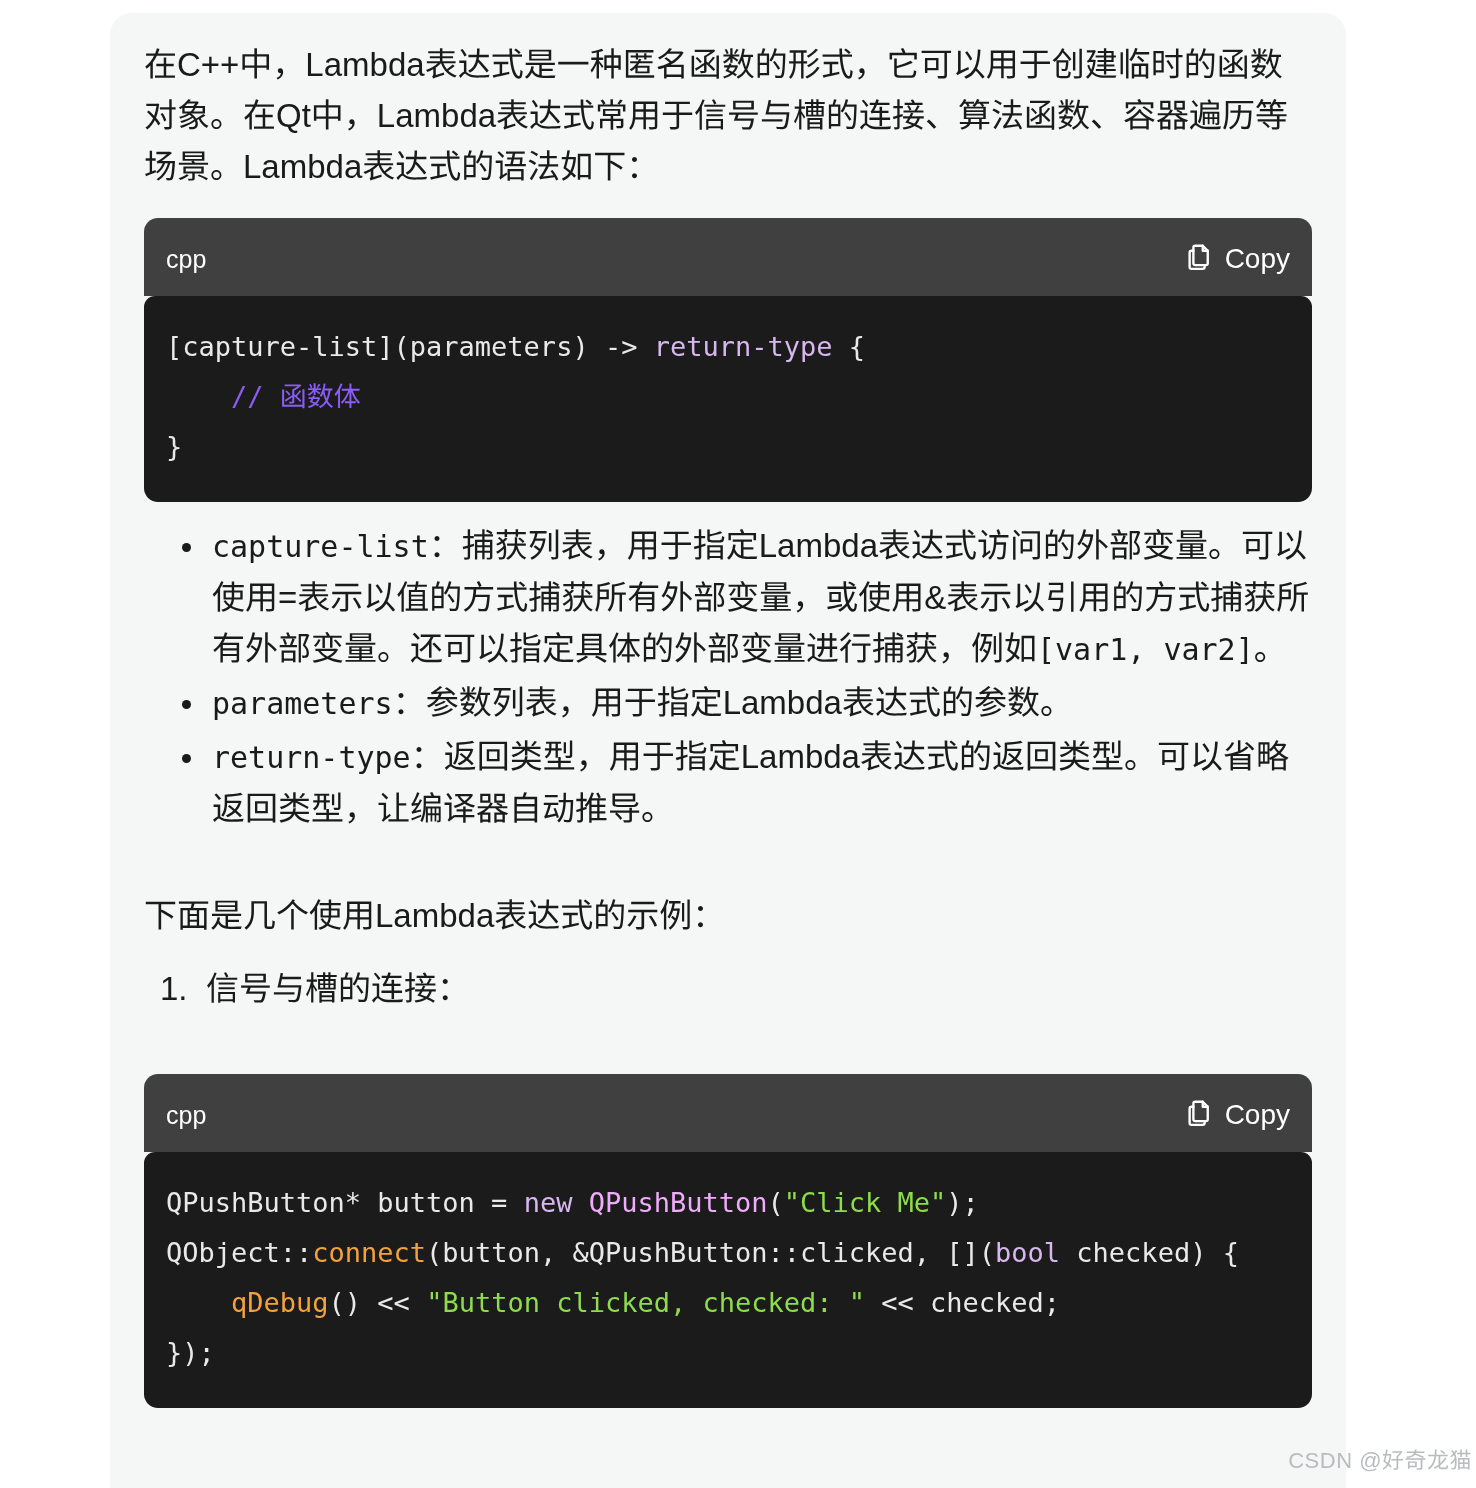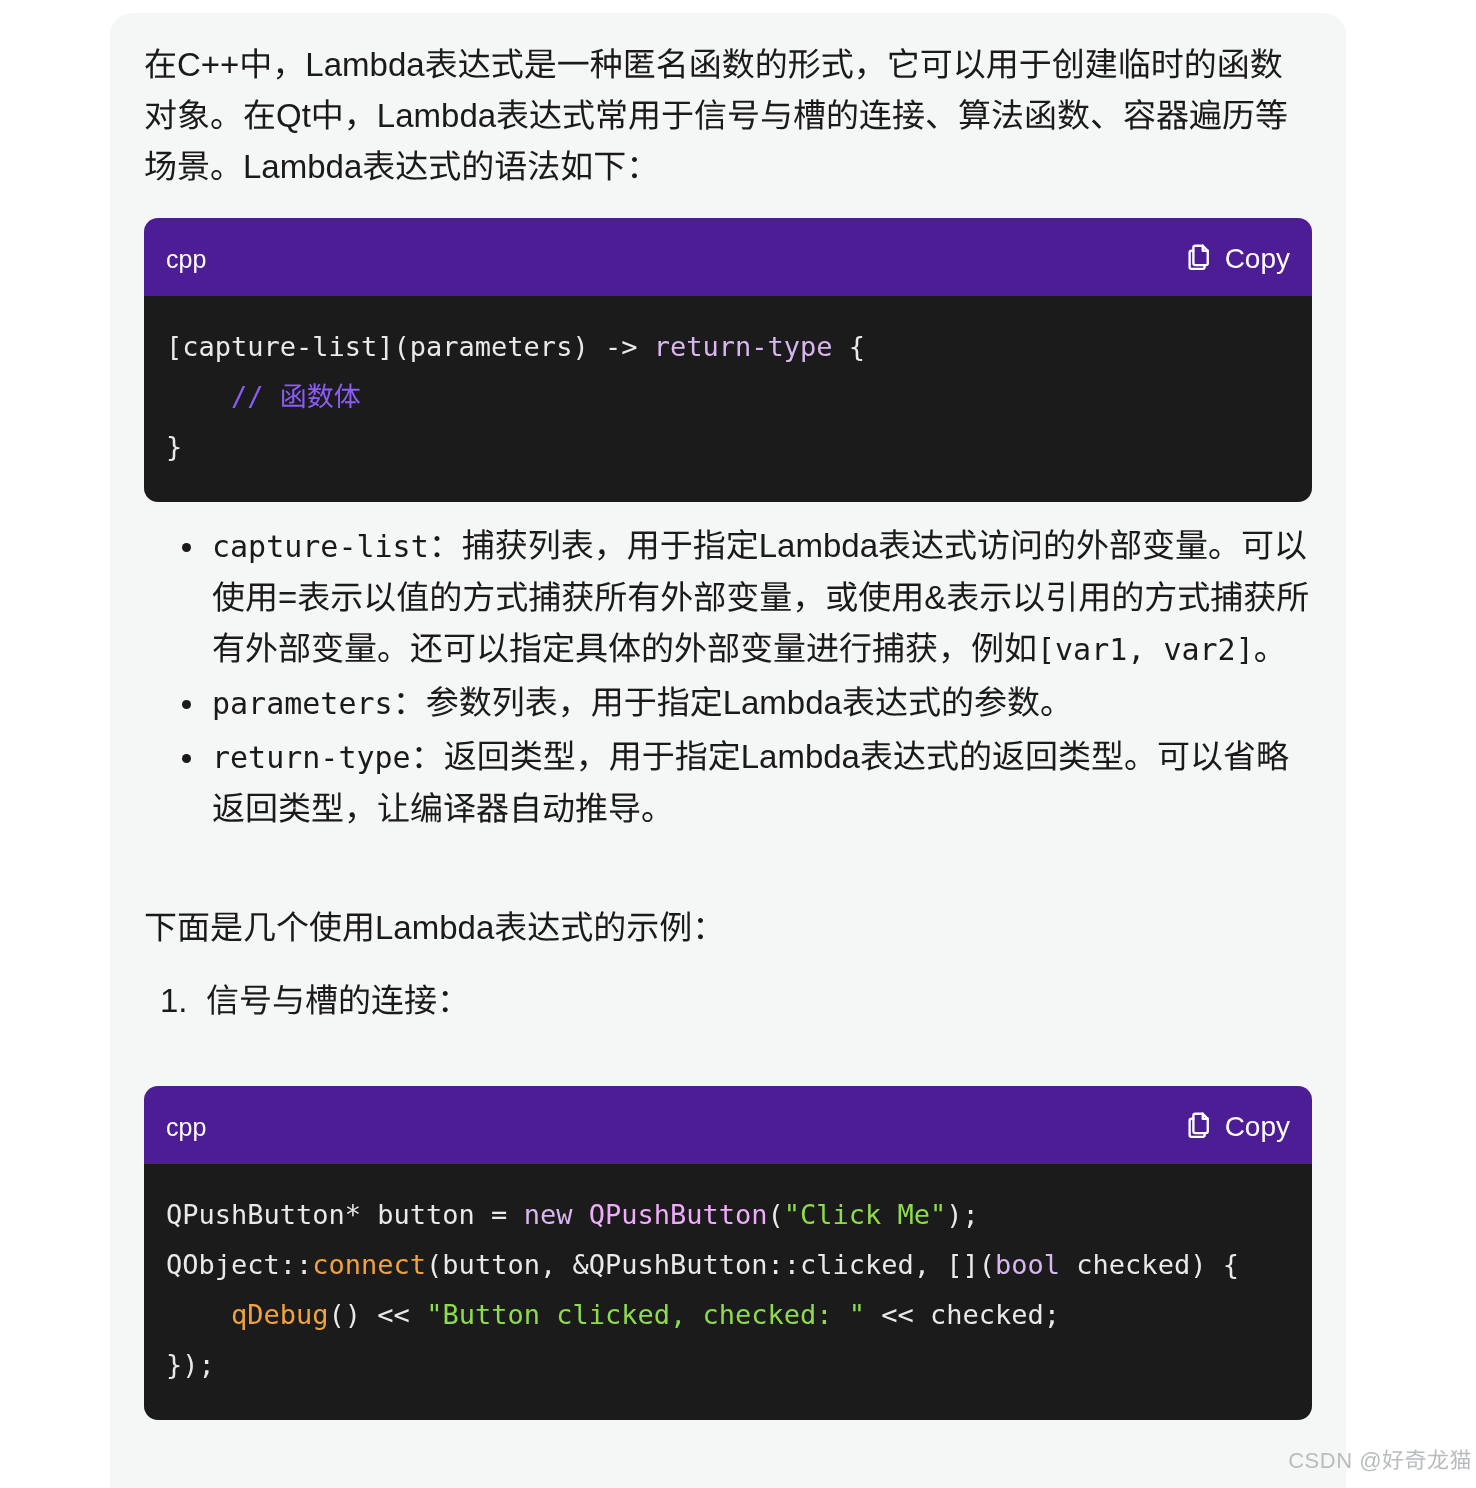--- a/index.html
+++ b/index.html
@@ -41,21 +41,21 @@
   .para.tight { margin-bottom: 0; }
 
   
   .code-block {
     margin: 26px 0 0 0;
     border-radius: 14px;
     overflow: hidden;
     width: 1168px;
   }
   .code-head {
-    background: #4c1d95;
+    background: #404040;
     height: 78px;
     display: flex;
     align-items: center;
     justify-content: space-between;
     padding: 4px 22px 0 22px;
     box-sizing: border-box;
   }
   .code-lang {
     color: #ffffff;
     font-family: "Liberation Sans", "DejaVu Sans", sans-serif;
@@ -77,34 +77,35 @@
 
   .code-body {
     background: #1b1b1b;
     padding: 26px 22px 30px 22px;
     font-family: "DejaVu Sans Mono", "Liberation Mono", monospace;
     font-size: 27px;
     line-height: 50px;
     color: #e9e9e9;
     white-space: pre;
     box-sizing: border-box;
+    border-radius: 11px;
   }
   .code-body .ln { display: block; }
 
   .tok-plain  { color: #e9e9e9; }
   .tok-type   { color: #d8b6ef; }
   .tok-kw     { color: #d8b6ef; }
   .tok-comment{ color: #8b5cf6; }
   .tok-fn     { color: #f3a23b; }
   .tok-cls    { color: #f0abfc; }
   .tok-str    { color: #8ddc4b; }
 
   
   ul.bullets {
-    margin: 18px 0 16px 0;
+    margin: 18px 0 4px 0;
     padding: 0 0 0 68px;
     list-style: none;
   }
   ul.bullets > li {
     position: relative;
     font-size: 33px;
     line-height: 51px;
     color: #1a1a1a;
     margin: 0 0 2px 0;
     padding-left: 0;

